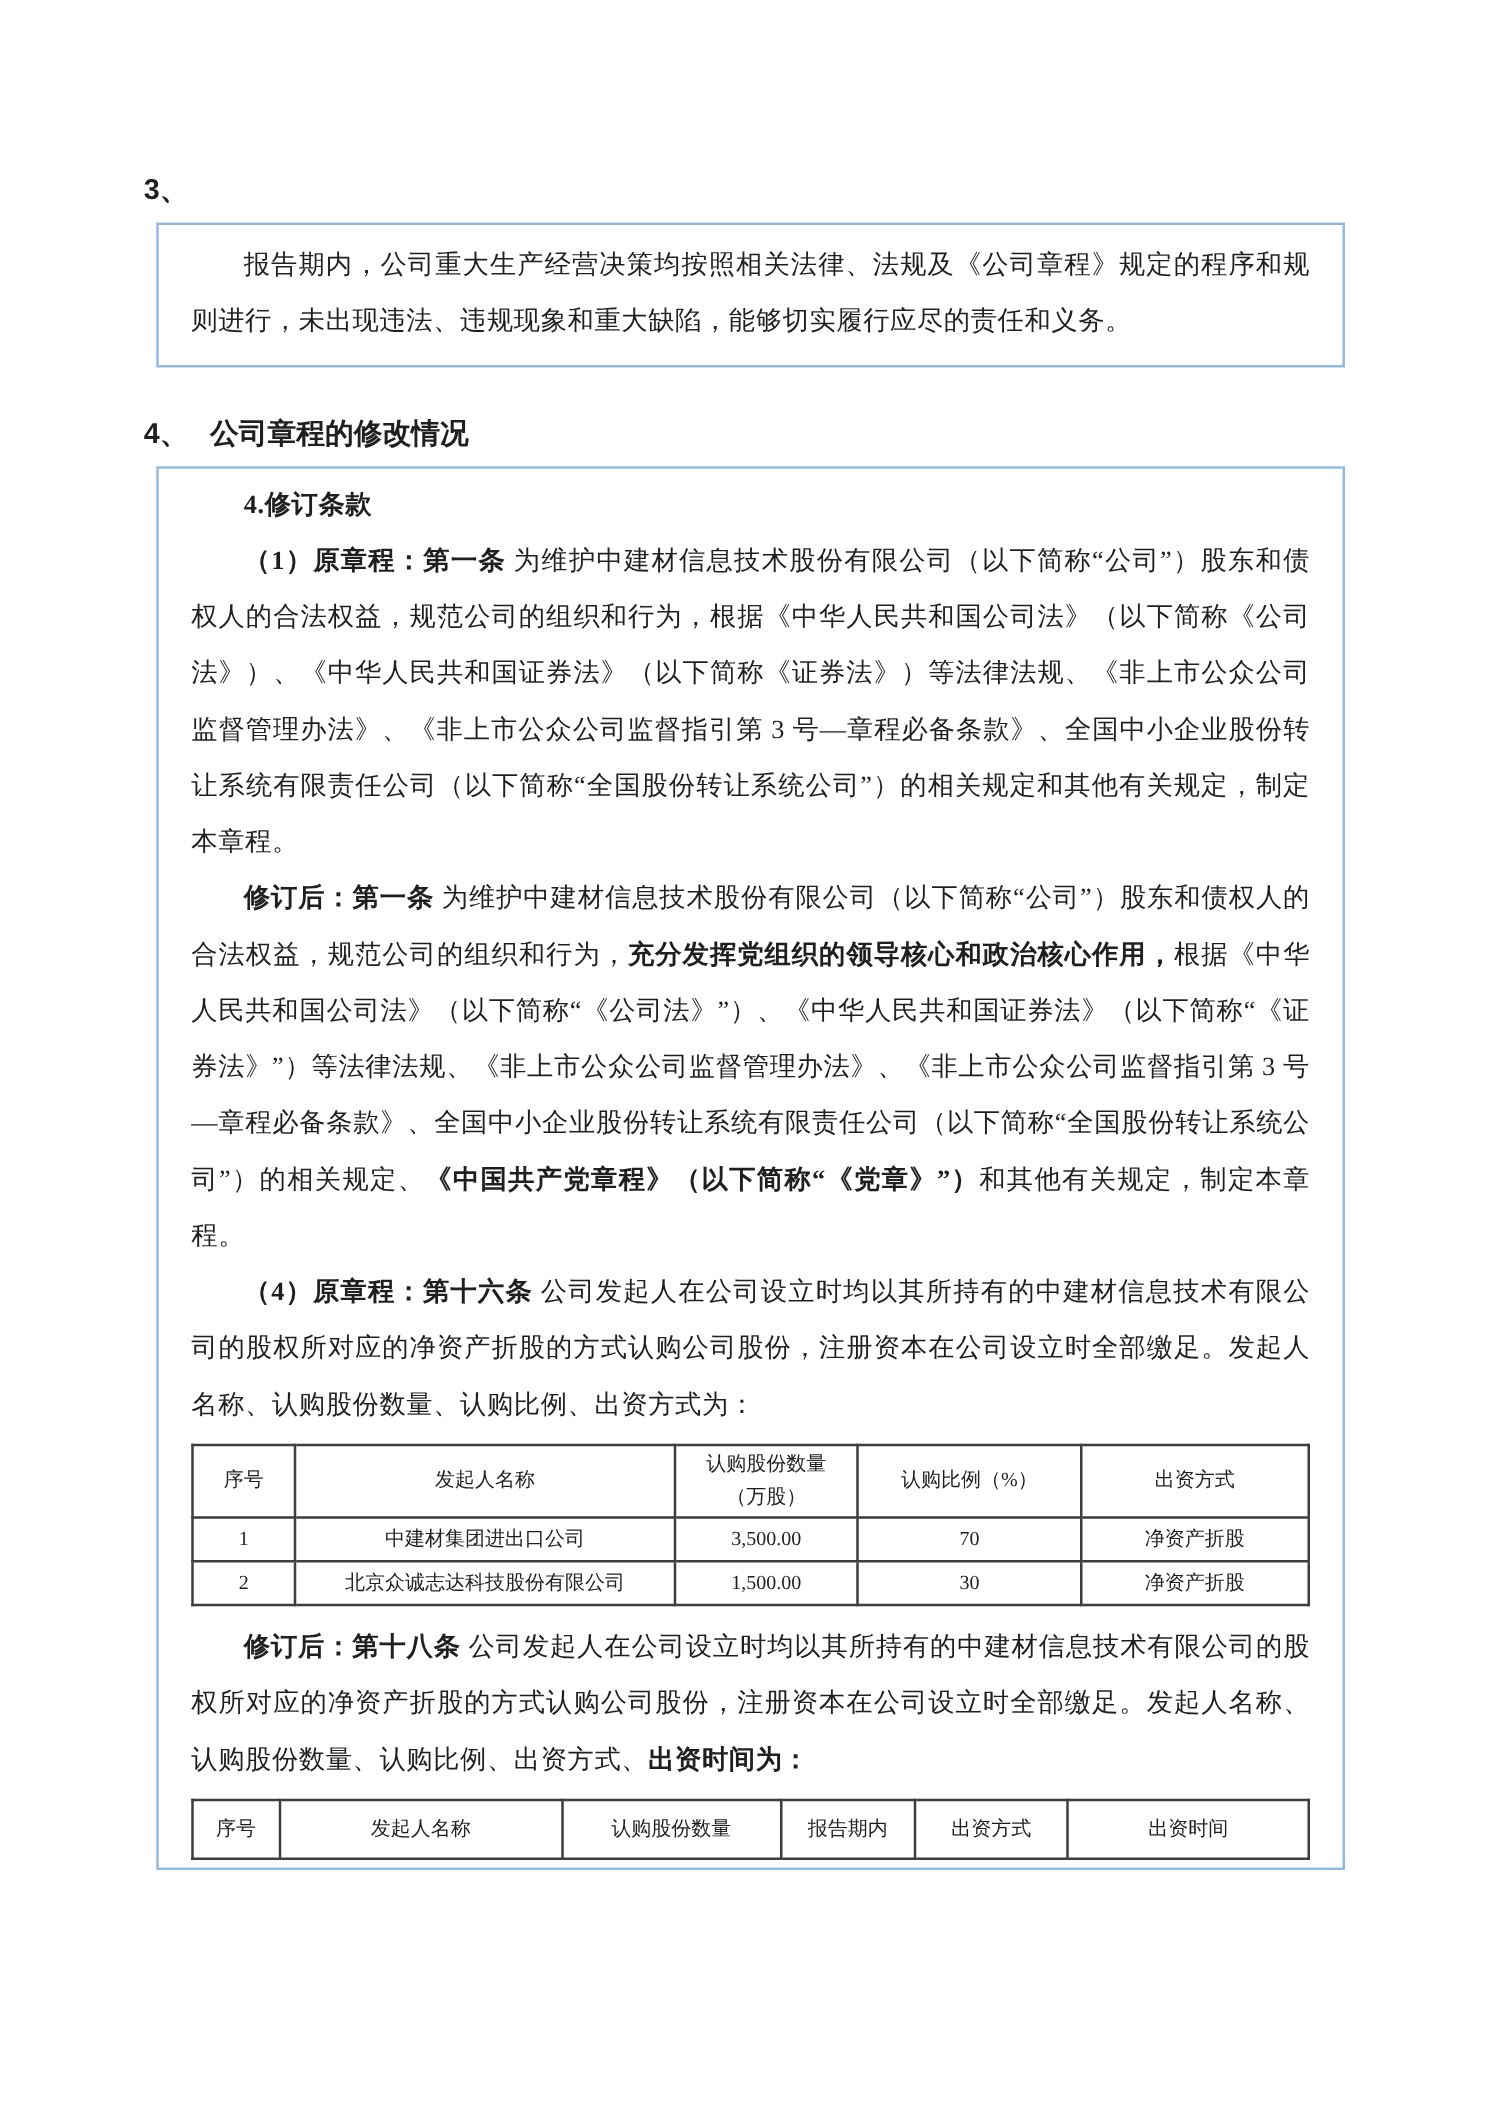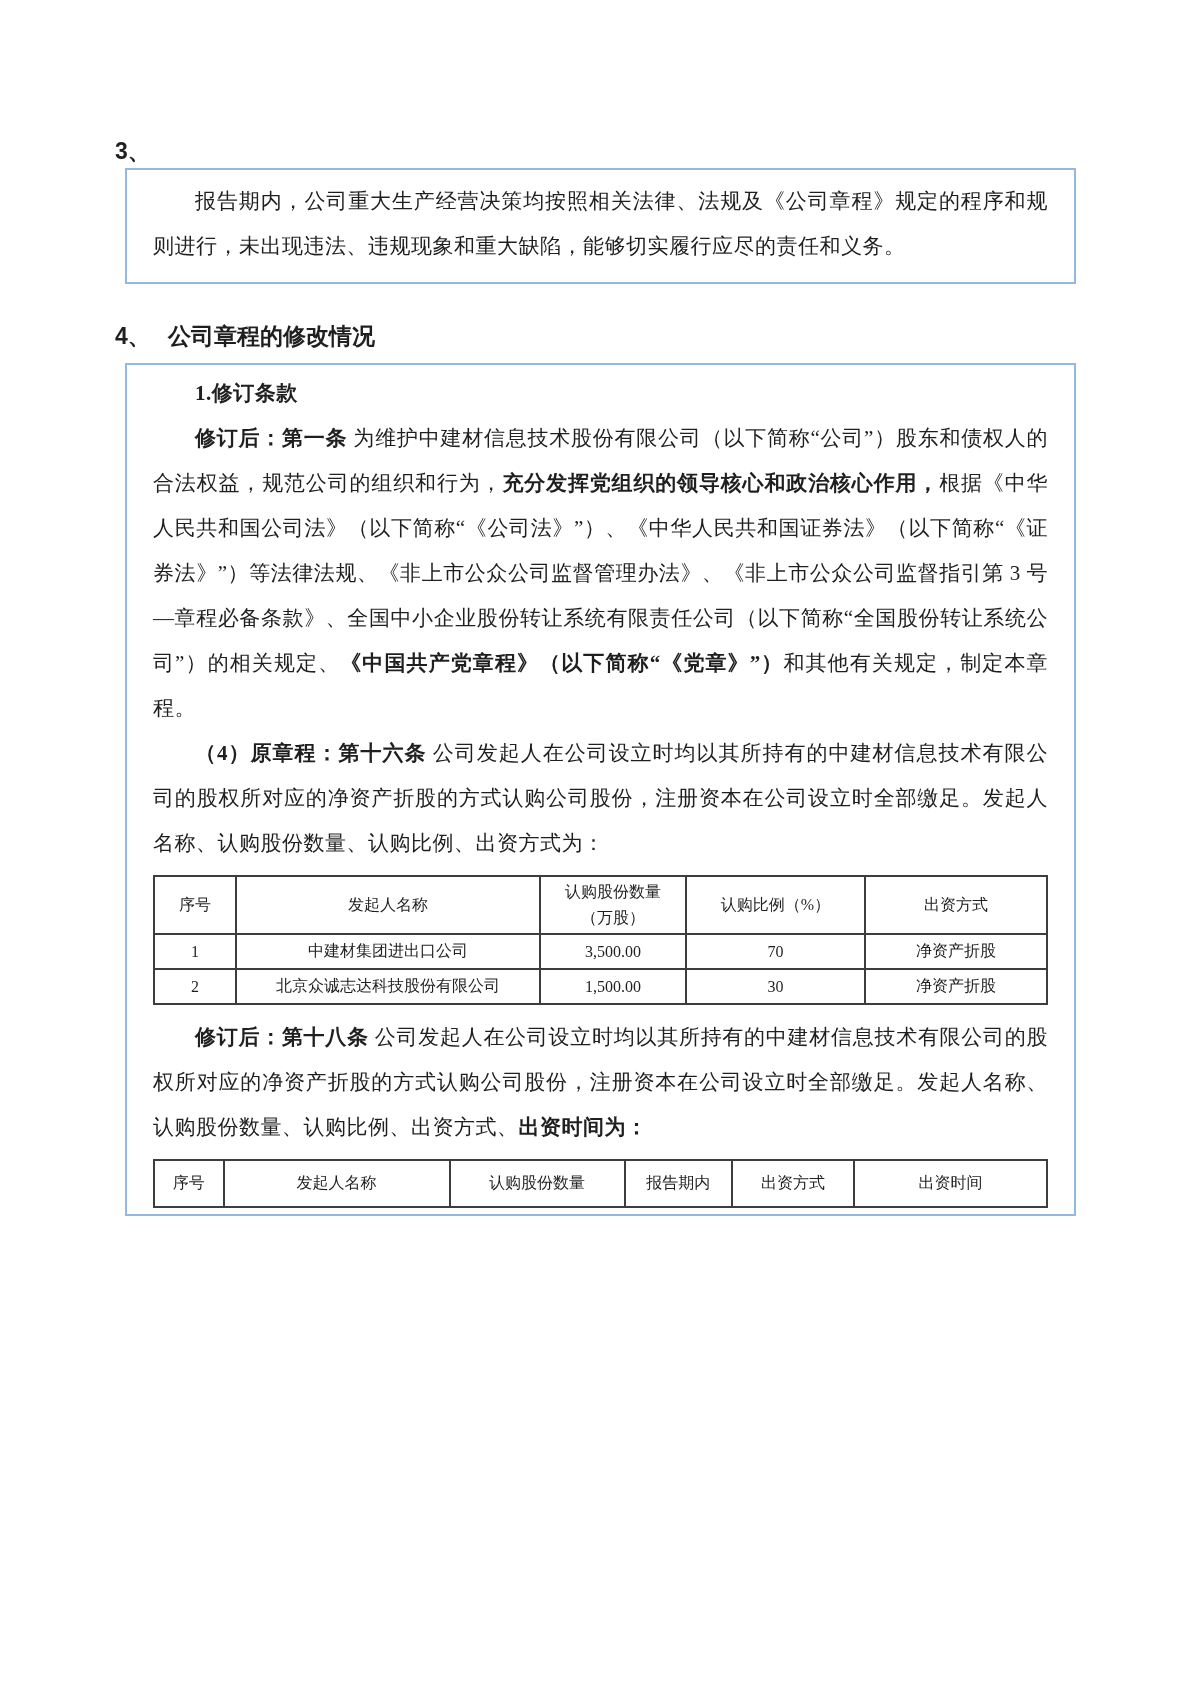--- a/index.html
+++ b/index.html
@@ -24,21 +24,21 @@
     line-height: 30px;
   }
   .h-num { width: 53px; flex: 0 0 53px; }
   .bluebox {
     margin-left: 125px;
     width: 951px;
     box-sizing: border-box;
     border: 2px solid #93b9e0;
     background: #ffffff;
   }
-  .box1 { margin-top: 2px; padding: 9px 26px 13px 26px; }
+  .box1 { margin-top: 12px; padding: 9px 26px 13px 26px; }
   .h4gap { margin-top: 37px; }
   .box2 { margin-top: 12px; padding: 6px 26px 2px 26px; }
   .para {
     margin: 0;
     font-size: 21px;
     line-height: 45px;
     letter-spacing: 0.5px;
     text-align: justify;
     text-indent: 2em;
   }
@@ -76,21 +76,22 @@
     <p class="para">报告期内，公司重大生产经营决策均按照相关法律、法规及《公司章程》规定的程序和规则进行，未出现违法、违规现象和重大缺陷，能够切实履行应尽的责任和义务。</p>
   </div>
 
   <div class="heading h4gap">
     <span class="h-num">4、</span>
     <span>公司章程的修改情况</span>
   </div>
 
   <div class="bluebox box2">
 
-    <p class="para"><span class="bold">1.修订条款</span></p>
+    <p class="para"><span class="bold">4.修订条款</span></p>
+    <p class="para"><span class="bold">（1）原章程：第一条</span><span> 为维护中建材信息技术股份有限公司（以下简称“公司”）股东和债权人的合法权益，规范公司的组织和行为，根据《中华人民共和国公司法》（以下简称《公司法》）、《中华人民共和国证券法》（以下简称《证券法》）等法律法规、《非上市公众公司监督管理办法》、《非上市公众公司监督指引第 3 号—章程必备条款》、全国中小企业股份转让系统有限责任公司（以下简称“全国股份转让系统公司”）的相关规定和其他有关规定，制定本章程。</span></p>
     <p class="para"><span class="bold">修订后：第一条</span><span> 为维护中建材信息技术股份有限公司（以下简称“公司”）股东和债权人的合法权益，规范公司的组织和行为，</span><span class="bold">充分发挥党组织的领导核心和政治核心作用，</span><span>根据《中华人民共和国公司法》（以下简称“《公司法》”）、《中华人民共和国证券法》（以下简称“《证券法》”）等法律法规、《非上市公众公司监督管理办法》、《非上市公众公司监督指引第 3 号—章程必备条款》、全国中小企业股份转让系统有限责任公司（以下简称“全国股份转让系统公司”）的相关规定、</span><span class="bold">《中国共产党章程》（以下简称“《党章》”）</span><span>和其他有关规定，制定本章程。</span></p>
     <p class="para"><span class="bold">（4）原章程：第十六条</span><span> 公司发起人在公司设立时均以其所持有的中建材信息技术有限公司的股权所对应的净资产折股的方式认购公司股份，注册资本在公司设立时全部缴足。发起人名称、认购股份数量、认购比例、出资方式为：</span></p>
 
     <table class="tbl t1">
       <colgroup>
         <col style="width:9.2%">
         <col style="width:34%">
         <col style="width:16.4%">
         <col style="width:20%">
         <col style="width:20.4%">

